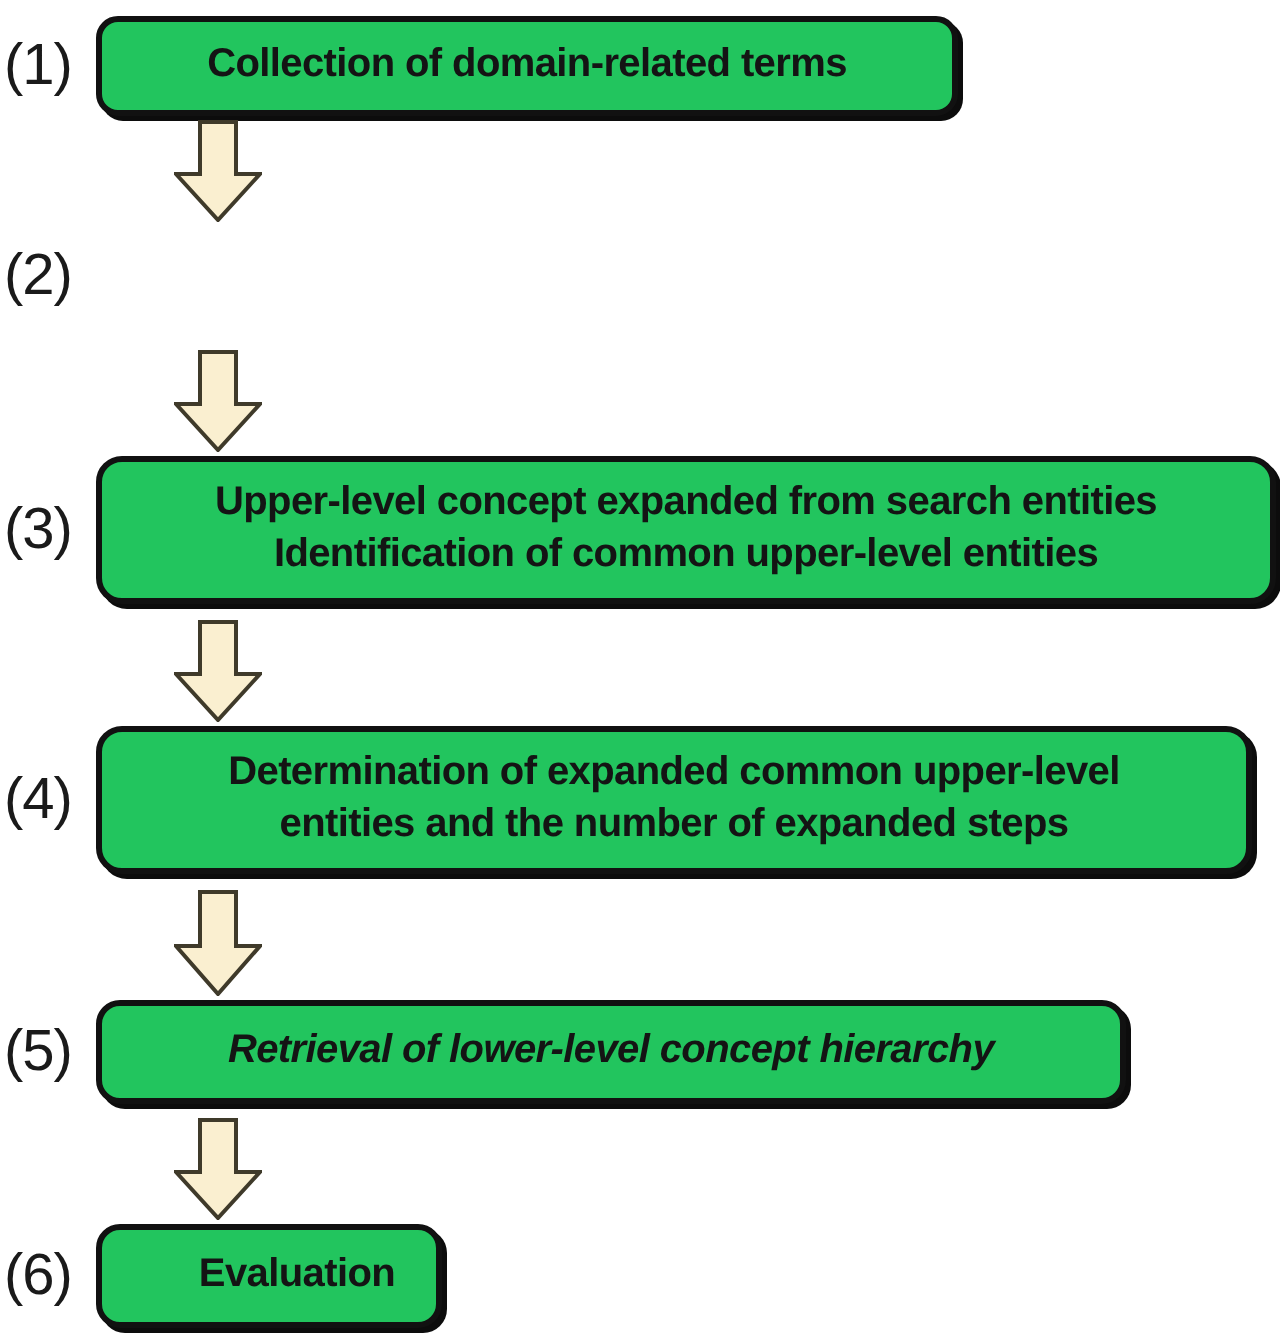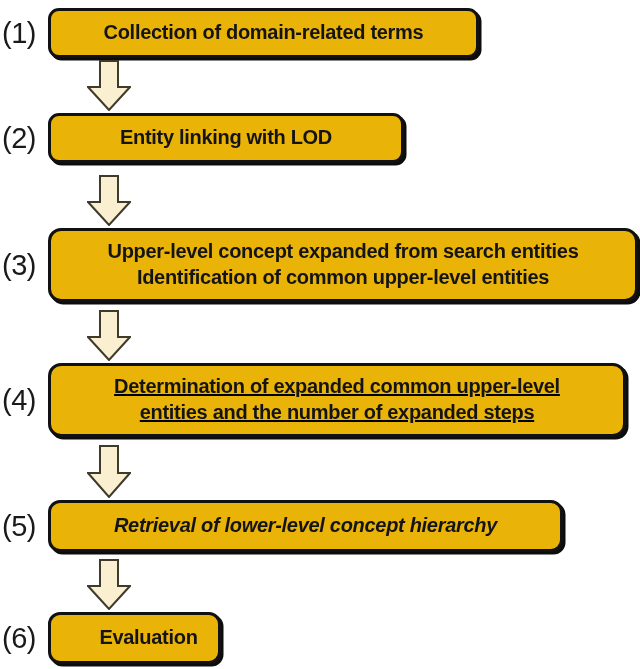--- a/index.html
+++ b/index.html
@@ -37,21 +37,21 @@
     font-weight: 400;
     font-size: 29px;
     line-height: 1;
     color: #1a1a1a;
     letter-spacing: -0.5px;
   }
 
   .step-box {
     position: relative;
     box-sizing: border-box;
-    background: #eab308;
+    background: #22c55e;
     border: 3px solid #111111;
     border-radius: 11px;
     display: flex;
     align-items: center;
     justify-content: center;
     text-align: center;
     box-shadow: 2.5px 2.5px 0 0 #0c0c0c;
   }
 
   .step-label {
@@ -90,23 +90,20 @@
   </div>
 
   <div class="flow-arrow" style="left:87px; top:60px; width:44px; height:51px;">
     <svg viewBox="0 0 44 51" preserveAspectRatio="none" aria-hidden="true">
       <polygon points="13,1 31,1 31,27 43,27 22,50 1,27 13,27" fill="#FAEFD0" stroke="#3F3A2A" stroke-width="2" stroke-linejoin="miter"></polygon>
     </svg>
   </div>
 
   <div class="step-row" style="top:113px; height:50px;">
     <div class="step-number">(2)</div>
-    <div class="step-box" style="width:356px; height:50px; border-radius:11px;">
-      <div class="step-label">Entity linking with LOD</div>
-    </div>
   </div>
 
   <div class="flow-arrow" style="left:87px; top:175px; width:44px; height:51px;">
     <svg viewBox="0 0 44 51" preserveAspectRatio="none" aria-hidden="true">
       <polygon points="13,1 31,1 31,27 43,27 22,50 1,27 13,27" fill="#FAEFD0" stroke="#3F3A2A" stroke-width="2" stroke-linejoin="miter"></polygon>
     </svg>
   </div>
 
   <div class="step-row" style="top:228px; height:74px;">
     <div class="step-number">(3)</div>
@@ -117,21 +114,21 @@
   </div>
 
   <div class="flow-arrow" style="left:87px; top:310px; width:44px; height:51px;">
     <svg viewBox="0 0 44 51" preserveAspectRatio="none" aria-hidden="true">
       <polygon points="13,1 31,1 31,27 43,27 22,50 1,27 13,27" fill="#FAEFD0" stroke="#3F3A2A" stroke-width="2" stroke-linejoin="miter"></polygon>
     </svg>
   </div>
 
   <div class="step-row" style="top:363px; height:74px;">
     <div class="step-number">(4)</div>
-    <div class="step-box" style="width:578px; height:74px; border-radius:13px;text-decoration:underline;">
+    <div class="step-box" style="width:578px; height:74px; border-radius:13px;">
       <div class="step-label">Determination of expanded common upper-level
 entities and the number of expanded steps</div>
     </div>
   </div>
 
   <div class="flow-arrow" style="left:87px; top:445px; width:44px; height:53px;">
     <svg viewBox="0 0 44 53" preserveAspectRatio="none" aria-hidden="true">
       <polygon points="13,1 31,1 31,28 43,28 22,52 1,28 13,28" fill="#FAEFD0" stroke="#3F3A2A" stroke-width="2" stroke-linejoin="miter"></polygon>
     </svg>
   </div>

